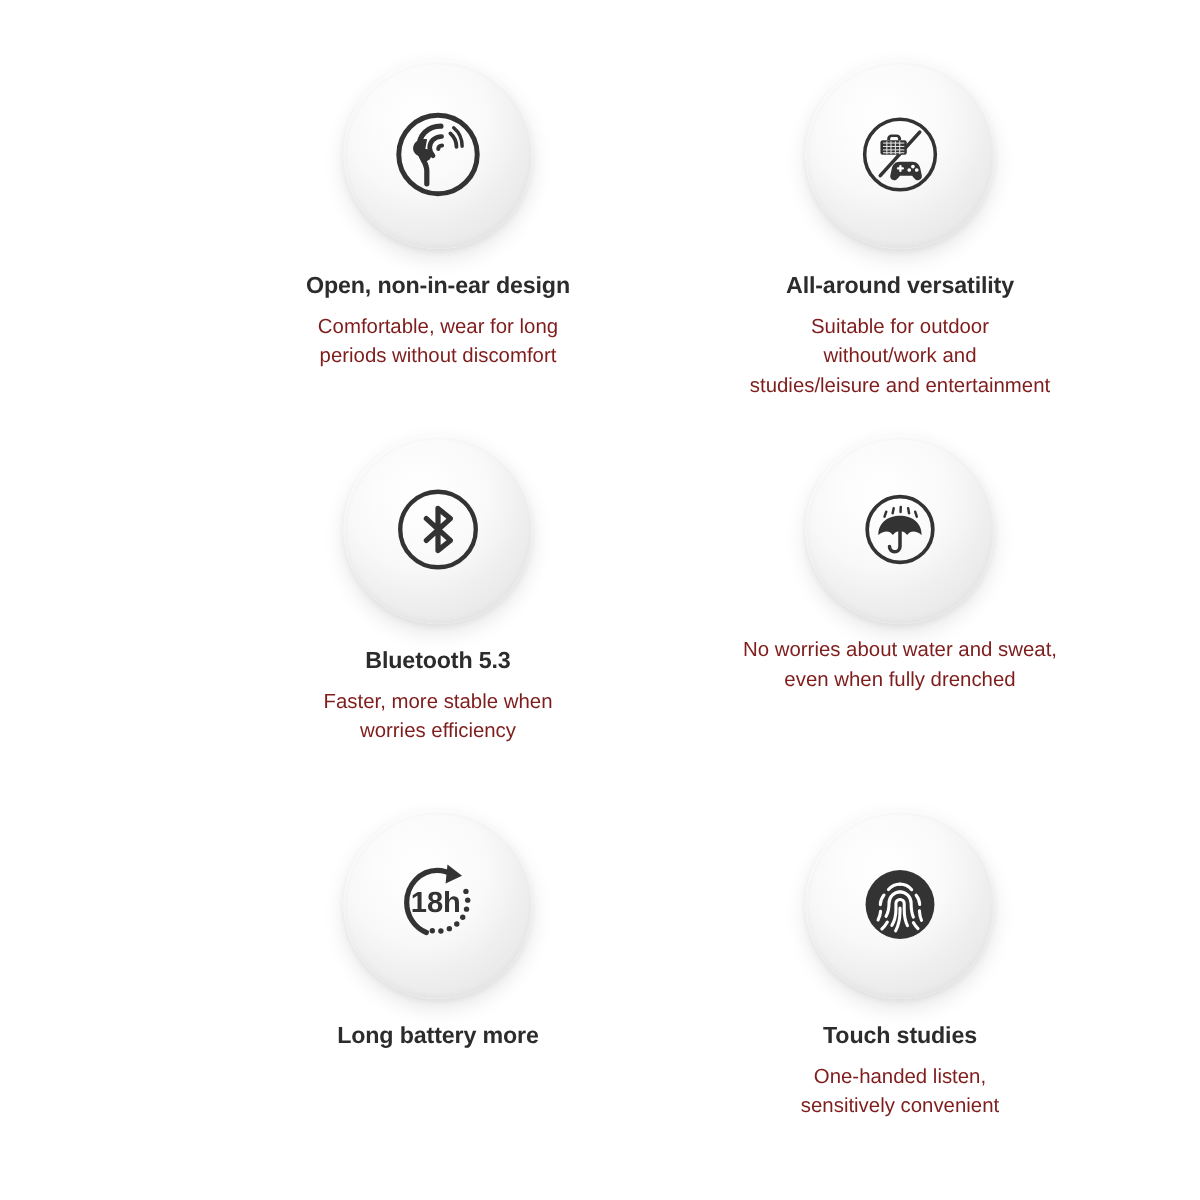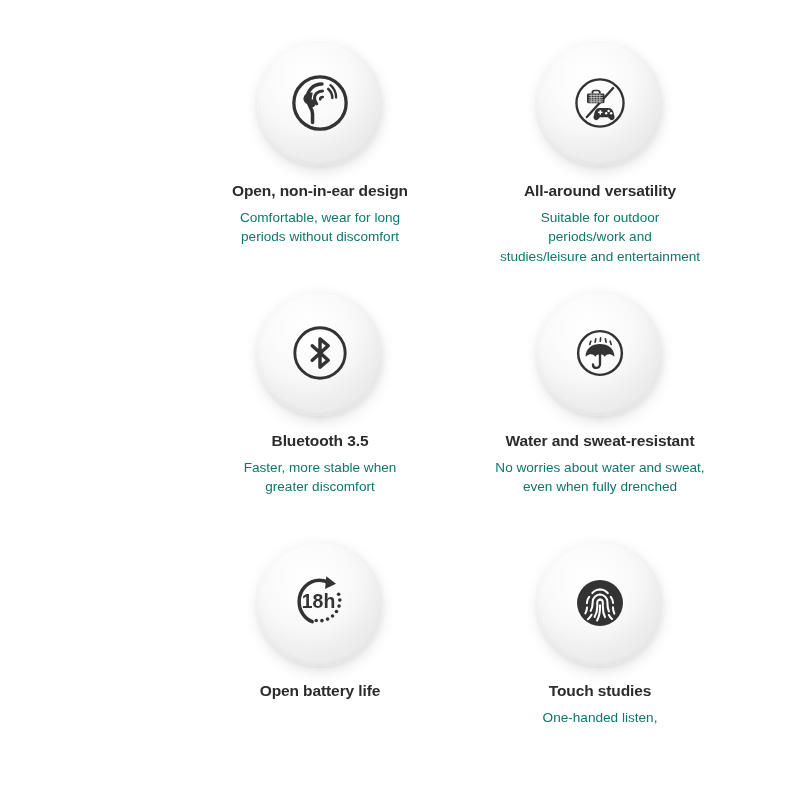--- a/index.html
+++ b/index.html
@@ -28,21 +28,21 @@
   }
 
   .feature-cell {
     display: flex;
     flex-direction: column;
     align-items: center;
     width: 100%;
   }
 
   
-  .col-left  { padding-left: 120px; }
+  .col-left  { padding-left: 92px; }
   .col-right { padding-right: 194px; }
 
   .icon-disc {
     width: 126px;
     height: 126px;
     border-radius: 50%;
     position: relative;
     background:
       radial-gradient(circle at 38% 32%, #fdfdfd 0%, #f6f6f6 42%, #ebebeb 72%, #e4e4e4 100%);
     box-shadow:
@@ -76,21 +76,21 @@
     font-weight: bold;
     color: #2c2c2c;
     text-align: center;
     letter-spacing: -0.1px;
     line-height: 1.2;
   }
 
   .feature-desc {
     margin-top: 7px;
     font-size: 13.6px;
-    color: #0f766e;
+    color: #7f1d1d;
     text-align: center;
     line-height: 1.45;
     max-width: 320px;
   }
   .feature-desc span { display: block; }
 </style>
 </head>
 <body>
 
 <div class="feature-grid">
@@ -148,38 +148,38 @@
             <circle cx="41.5" cy="40.9" r="1.35"></circle>
             <circle cx="44.3" cy="43.4" r="1.35"></circle>
             <circle cx="38.8" cy="43.4" r="1.35"></circle>
           </g>
         </svg>
       </span>
     </div>
     <div class="feature-title">All-around versatility</div>
     <div class="feature-desc">
       <span>Suitable for outdoor</span>
-      <span>periods/work and</span>
+      <span>without/work and</span>
       <span>studies/leisure and entertainment</span>
     </div>
   </div>
 
   <div class="feature-cell col-left">
     <div class="icon-disc">
       <span>
         <svg width="62" height="62" viewBox="0 0 64 64" fill="none">
           <circle cx="32" cy="32" r="26" stroke="#333333" stroke-width="3" fill="none"></circle>
           <path d="M24 24.5L40.5 39.5 32 46.5V17.5L40.5 24.5 24 39.5" stroke="#333333" stroke-width="3.6" stroke-linejoin="round" stroke-linecap="round" fill="none"></path>
         </svg>
       </span>
     </div>
-    <div class="feature-title">Bluetooth 3.5</div>
+    <div class="feature-title">Bluetooth 5.3</div>
     <div class="feature-desc">
       <span>Faster, more stable when</span>
-      <span>greater discomfort</span>
+      <span>worries efficiency</span>
     </div>
   </div>
 
   <div class="feature-cell col-right">
     <div class="icon-disc">
       <span>
         <svg width="56" height="56" viewBox="0 0 64 64" fill="none">
           <circle cx="32" cy="32" r="25" stroke="#333333" stroke-width="2.8" fill="none"></circle>
 
           <g stroke="#333333" stroke-width="1.9" stroke-linecap="round">
@@ -189,21 +189,20 @@
             <line x1="38.2" y1="15.8" x2="38.9" y2="19.6"></line>
             <line x1="43.6" y1="18.5" x2="44.8" y2="22.2"></line>
           </g>
 
           <path d="M15.5 36.2c0-9.4 7.4-14.6 16.5-14.6s16.5 5.2 16.5 14.6c-2.6-2.2-4.6-2.7-6.2-2.7-1.9 0-3.4 0.8-4.9 2.7-1.4-2-3.2-2.8-5.4-2.8s-4 0.8-5.4 2.8c-1.5-1.9-3-2.7-4.9-2.7-1.6 0-3.6 0.5-6.2 2.7z" fill="#333333"></path>
 
           <path d="M32 33.5v11.2c0 2.6-1.9 4.3-4.1 4.3-2.2 0-3.9-1.6-3.9-4" stroke="#333333" stroke-width="2.7" stroke-linecap="round" fill="none"></path>
         </svg>
       </span>
     </div>
-    <div class="feature-title">Water and sweat-resistant</div>
     <div class="feature-desc">
       <span>No worries about water and sweat,</span>
       <span>even when fully drenched</span>
     </div>
   </div>
 
   <div class="feature-cell col-left">
     <div class="icon-disc">
       <span>
         <svg width="66" height="66" viewBox="0 0 68 68" fill="none">
@@ -220,21 +219,21 @@
             <circle cx="46.9" cy="47.4" r="1.85"></circle>
             <circle cx="41.8" cy="50.6" r="1.85"></circle>
             <circle cx="36.0" cy="52.2" r="1.85"></circle>
             <circle cx="30.1" cy="52.0" r="1.85"></circle>
           </g>
 
           <text x="32.5" y="39.5" text-anchor="middle" font-family="Liberation Sans, sans-serif" font-size="20" font-weight="bold" fill="#333333">18h</text>
         </svg>
       </span>
     </div>
-    <div class="feature-title">Open battery life</div>
+    <div class="feature-title">Long battery more</div>
   </div>
 
   <div class="feature-cell col-right">
     <div class="icon-disc">
       <span>
         <svg width="60" height="60" viewBox="0 0 64 64" fill="none">
           <circle cx="32" cy="32" r="24.5" fill="#333333"></circle>
           <g stroke="#ffffff" stroke-width="2.2" stroke-linecap="round" fill="none">
             <path d="M32 17.5c-3.2 0-6.2 1.5-8.2 3.9"></path>
             <path d="M32 17.5c3.3 0 6.3 1.5 8.3 4"></path>
@@ -249,16 +248,17 @@
             <path d="M45.8 36.5c0.1 2.5 0.6 4.8 1.5 6.8"></path>
             <path d="M23 44.5c-1.1 2-2.4 3.6-3.9 4.9"></path>
             <path d="M41.5 44.8c0.9 1.7 2 3.1 3.3 4.3"></path>
           </g>
         </svg>
       </span>
     </div>
     <div class="feature-title">Touch studies</div>
     <div class="feature-desc">
       <span>One-handed listen,</span>
+      <span>sensitively convenient</span>
     </div>
   </div>
 
 </div>
 
 </body></html>

